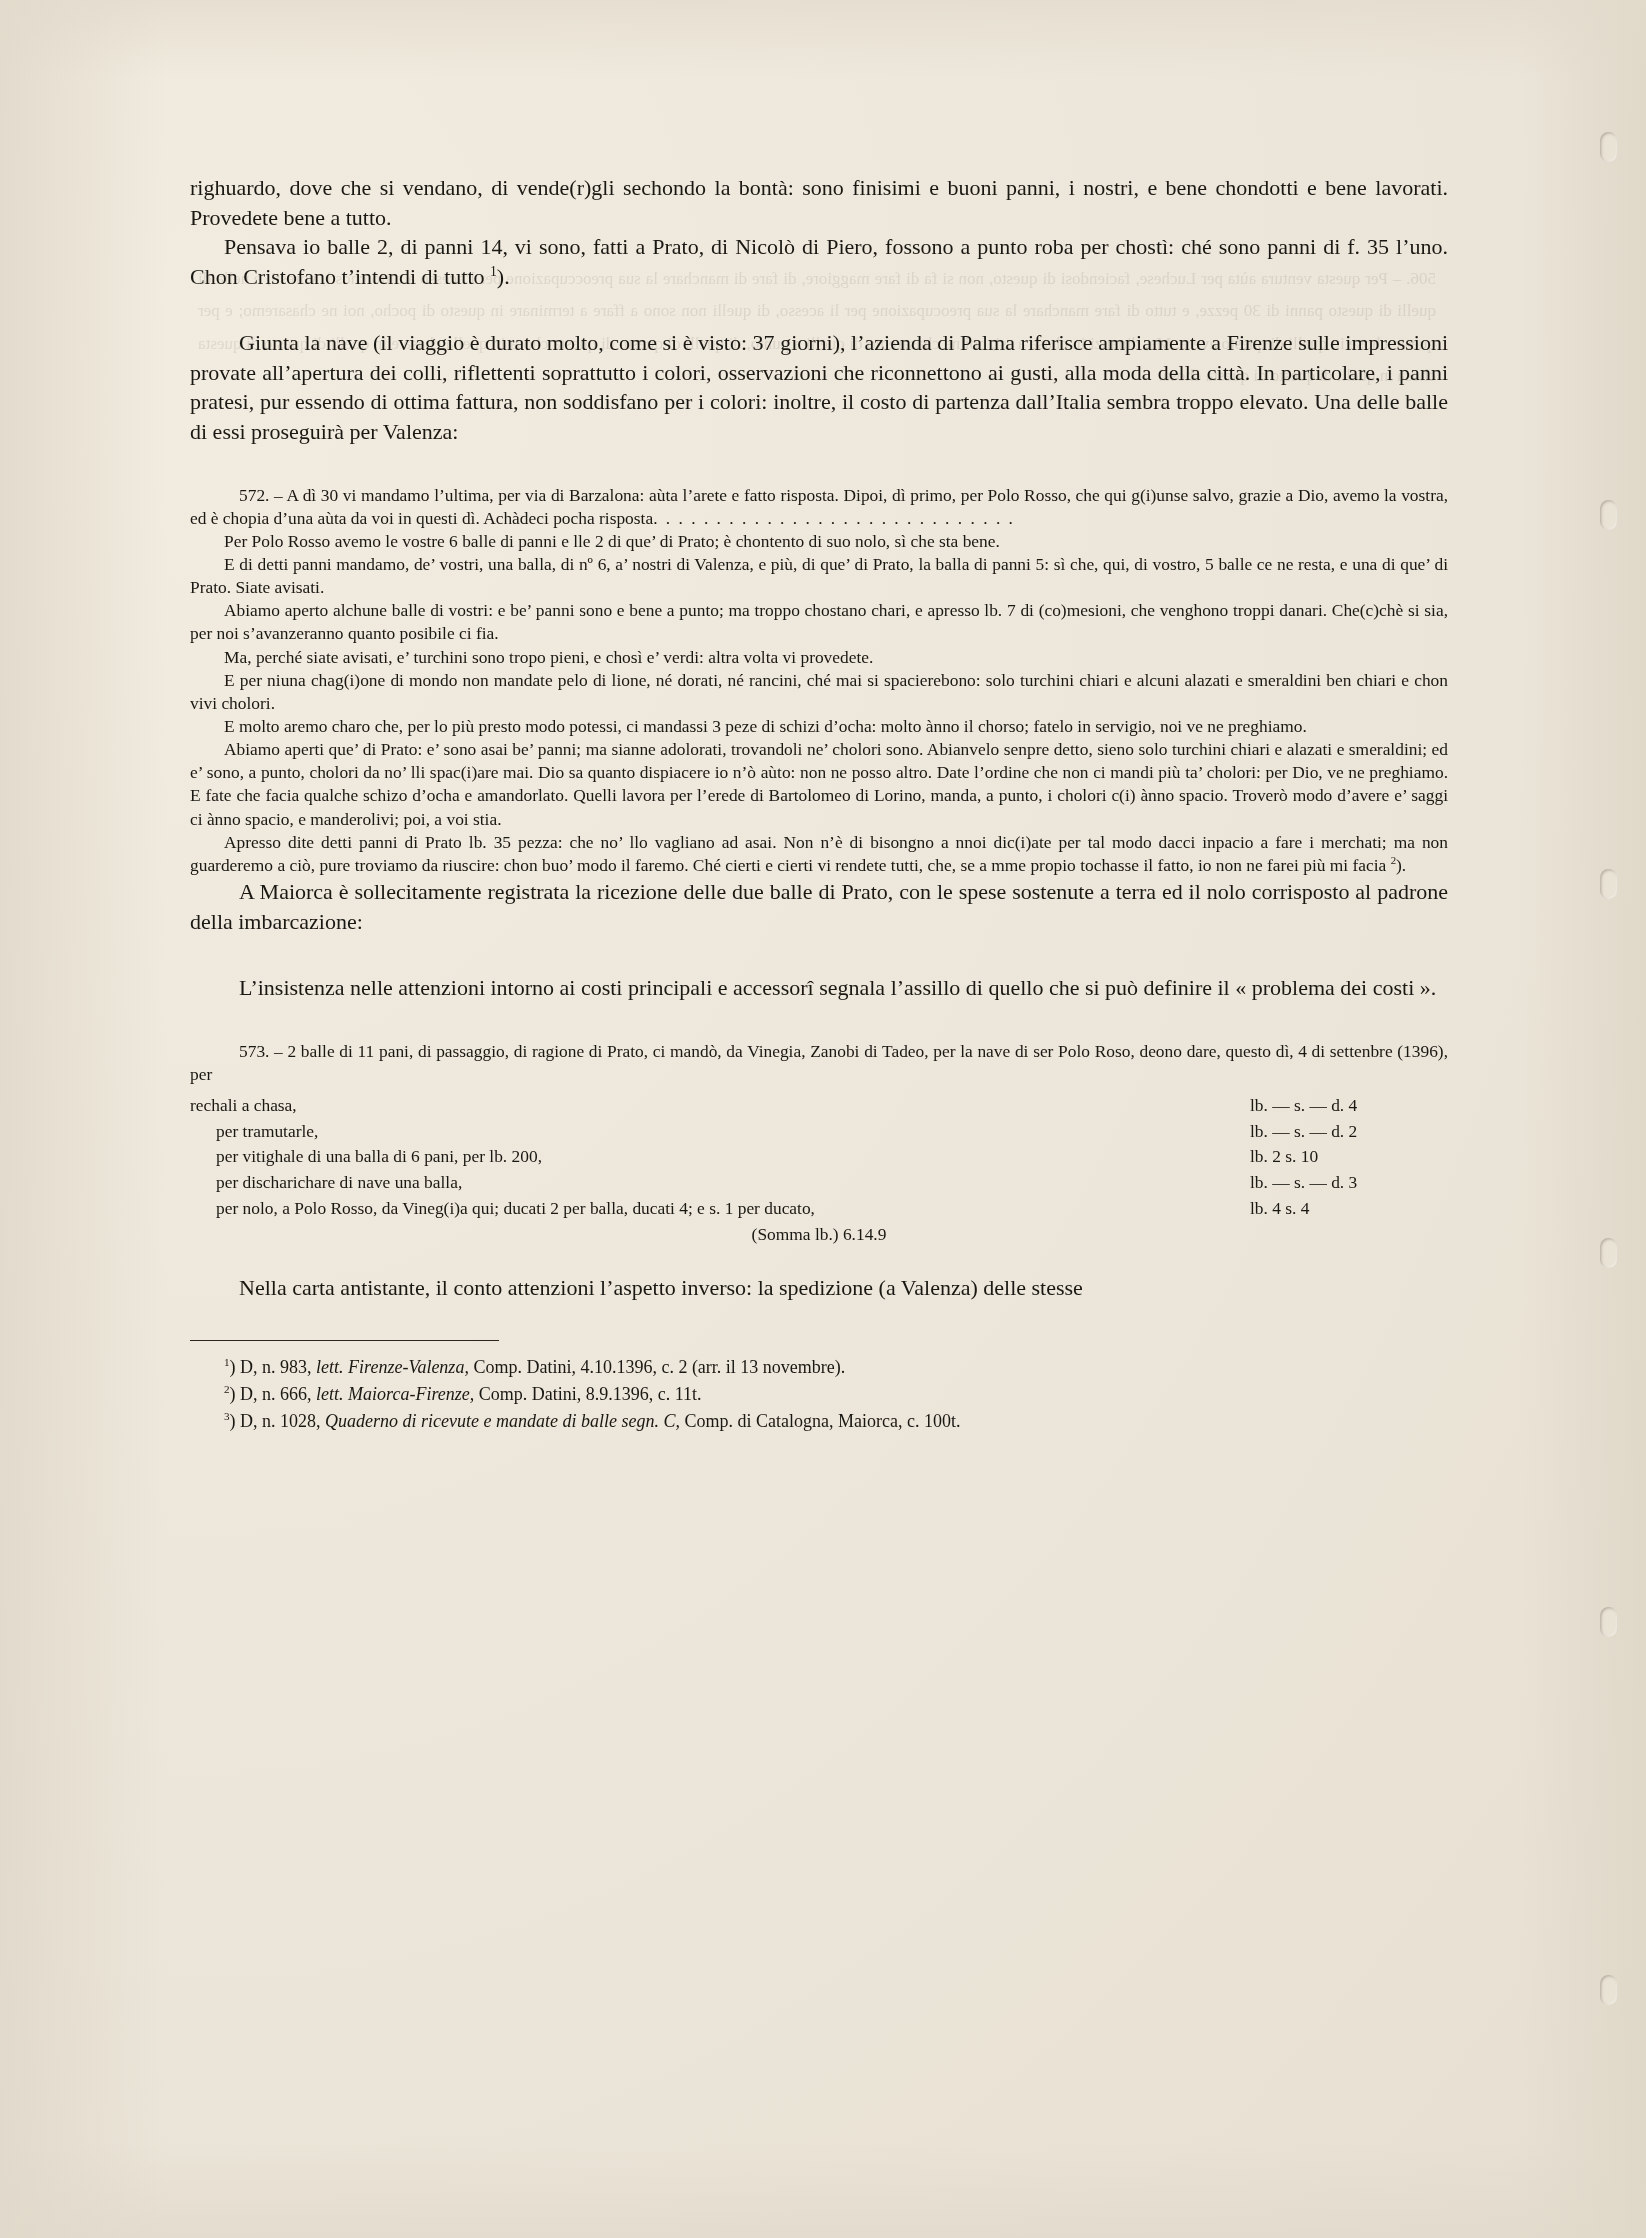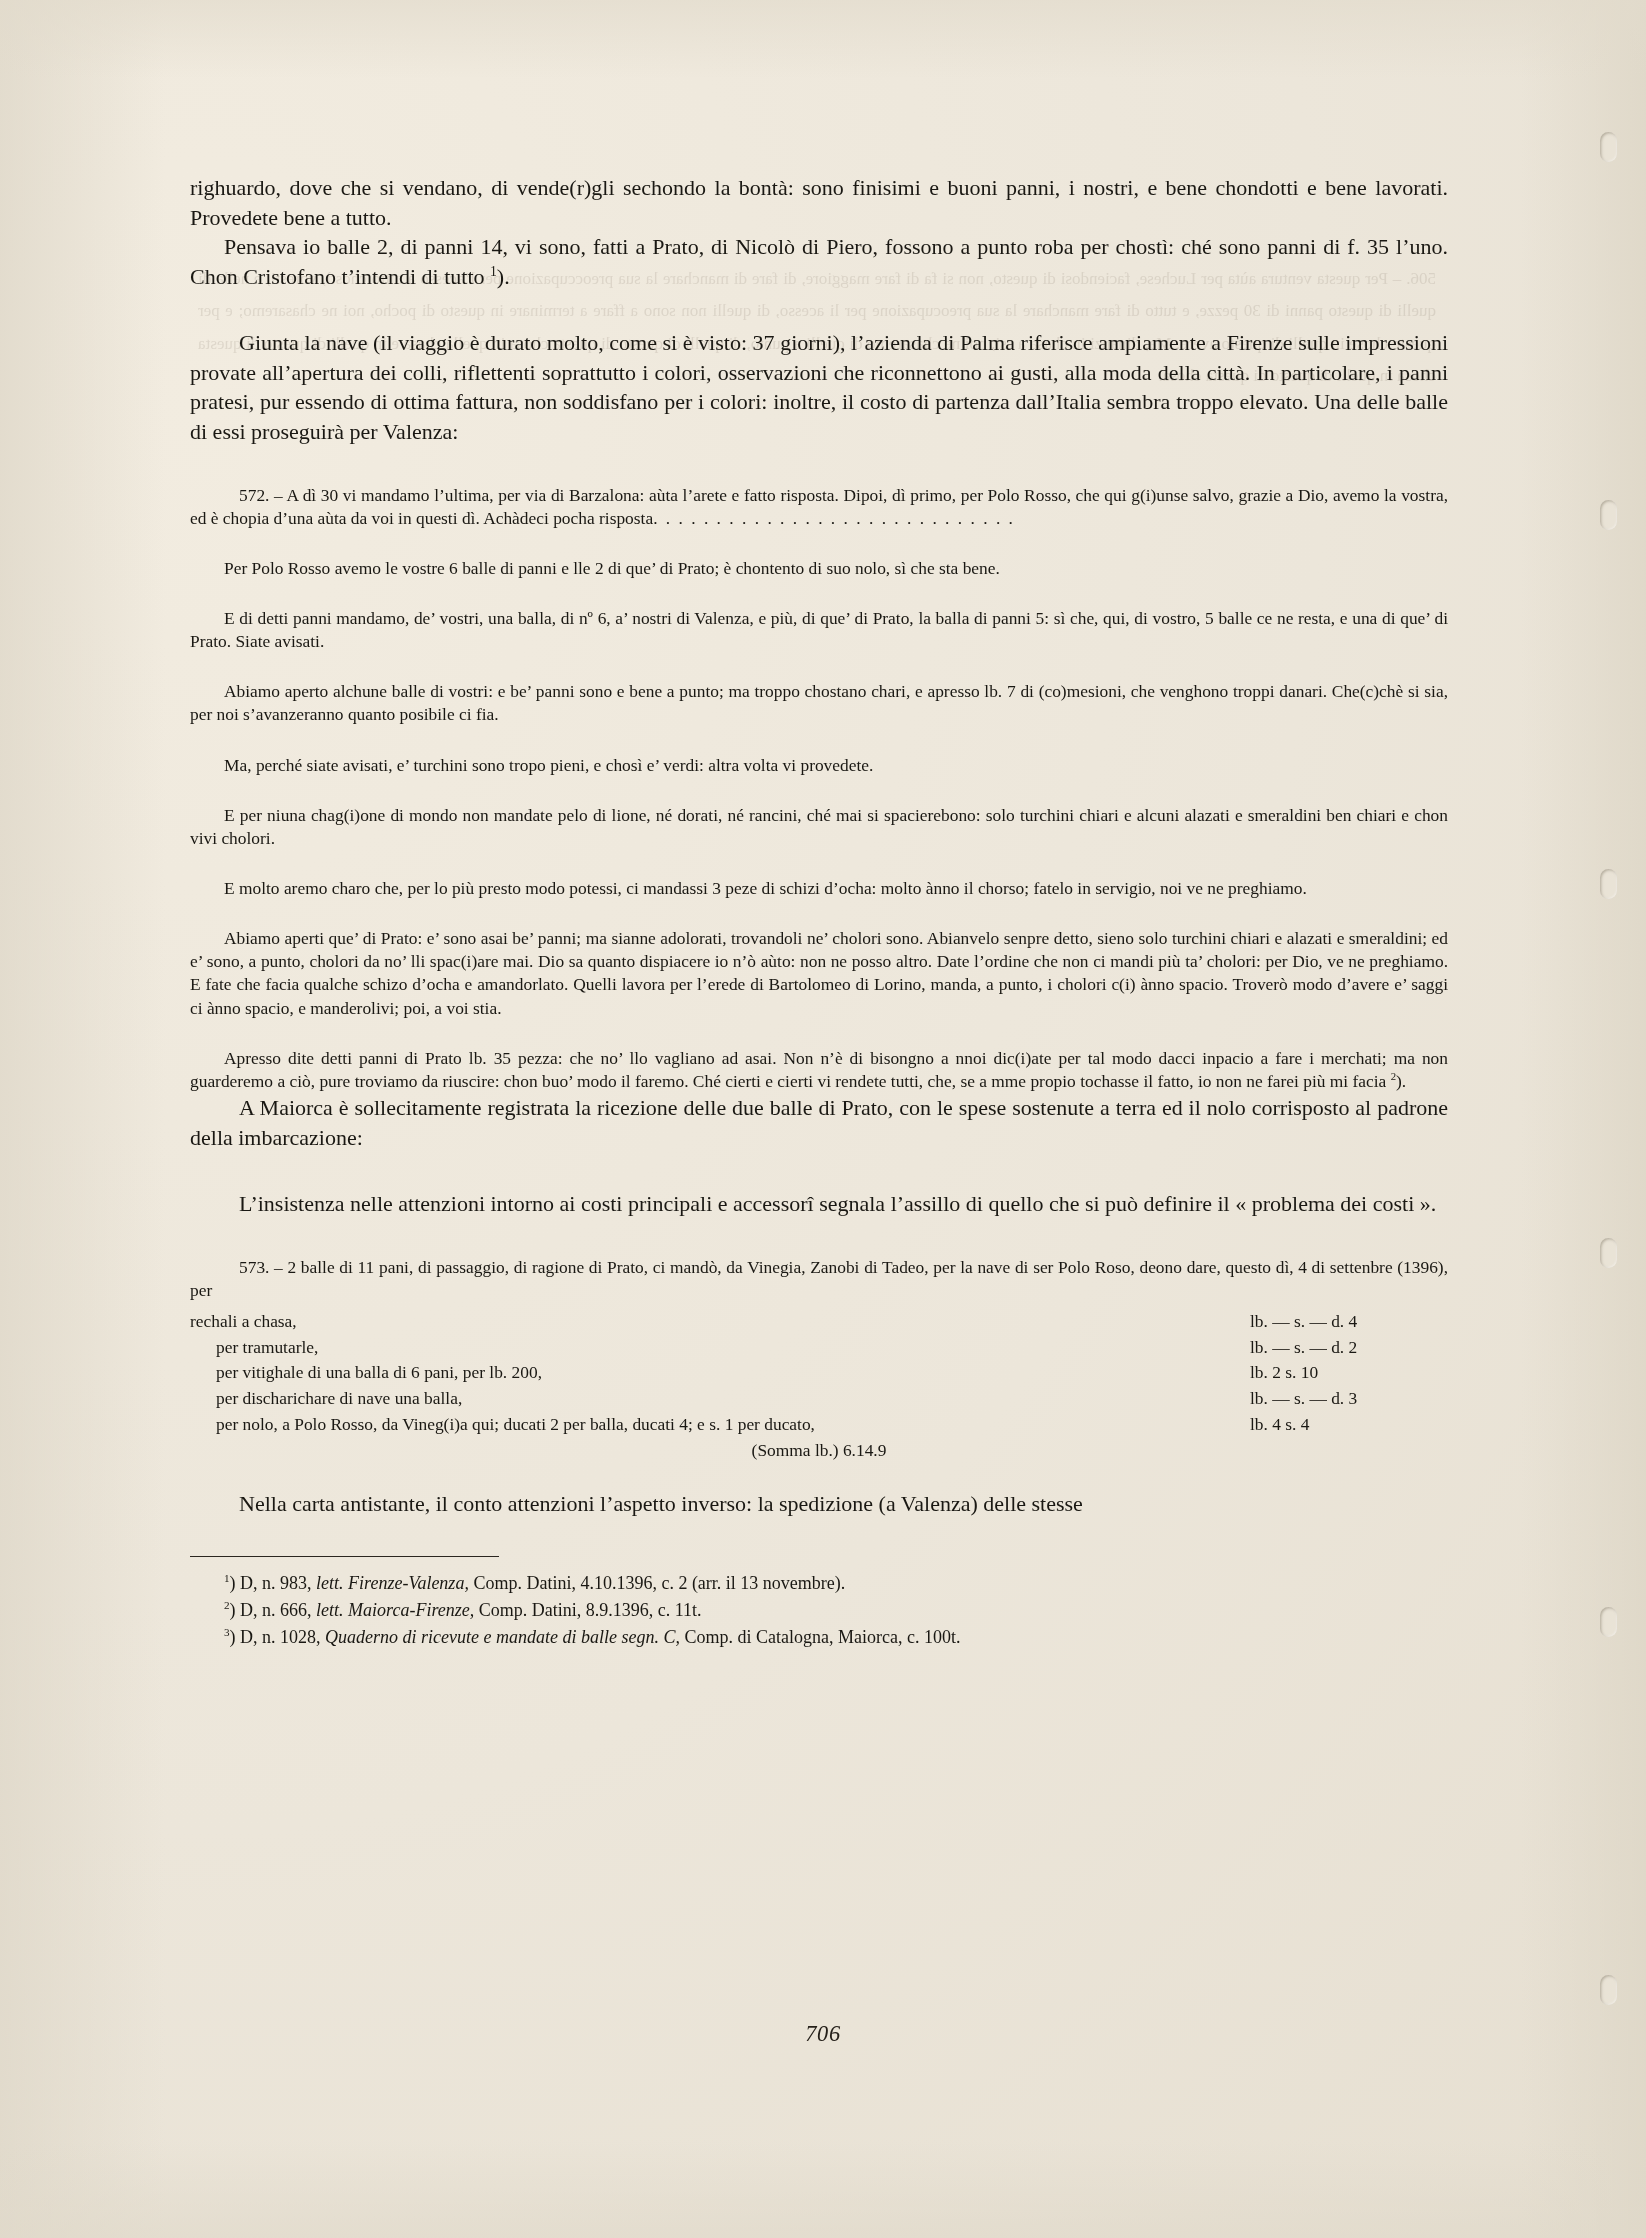--- a/index.html
+++ b/index.html
@@ -82,21 +82,21 @@
   .ind { text-indent: 34px; }
   .ind-big { text-indent: 49px; }
   .blk { margin-top: 0; }
   .gap-lg { margin-top: 37px; }
   .gap-md { margin-top: 26px; }
 
   .doc-block {
     font-size: 17.4px;
     line-height: 1.33;
   }
-  .doc-block p { font-size: 17.4px; line-height: 1.33; margin-top: 27px; }
+  .doc-block p { font-size: 17.4px; line-height: 1.33; }
   sup {
     font-size: 0.62em;
     vertical-align: super;
     line-height: 0;
   }
   
   .ledger {
     margin-top: 6.6px;
     width: 100%;
     border-collapse: collapse;
@@ -257,16 +257,15 @@
       <div>
         <sup>2</sup><span>) D, n. 666, </span><i>lett. Maiorca-Firenze,</i><span> Comp. Datini, 8.9.1396, c. 11t.</span>
       </div>
       <div>
         <sup>3</sup><span>) D, n. 1028, </span><i>Quaderno di ricevute e mandate di balle segn. C,</i><span> Comp. di Catalogna, Maiorca, c. 100t.</span>
       </div>
     </div>
 
   </div>
 
-  <div class="folio">706</div>
 
 </div>
 
 
 </body></html>

